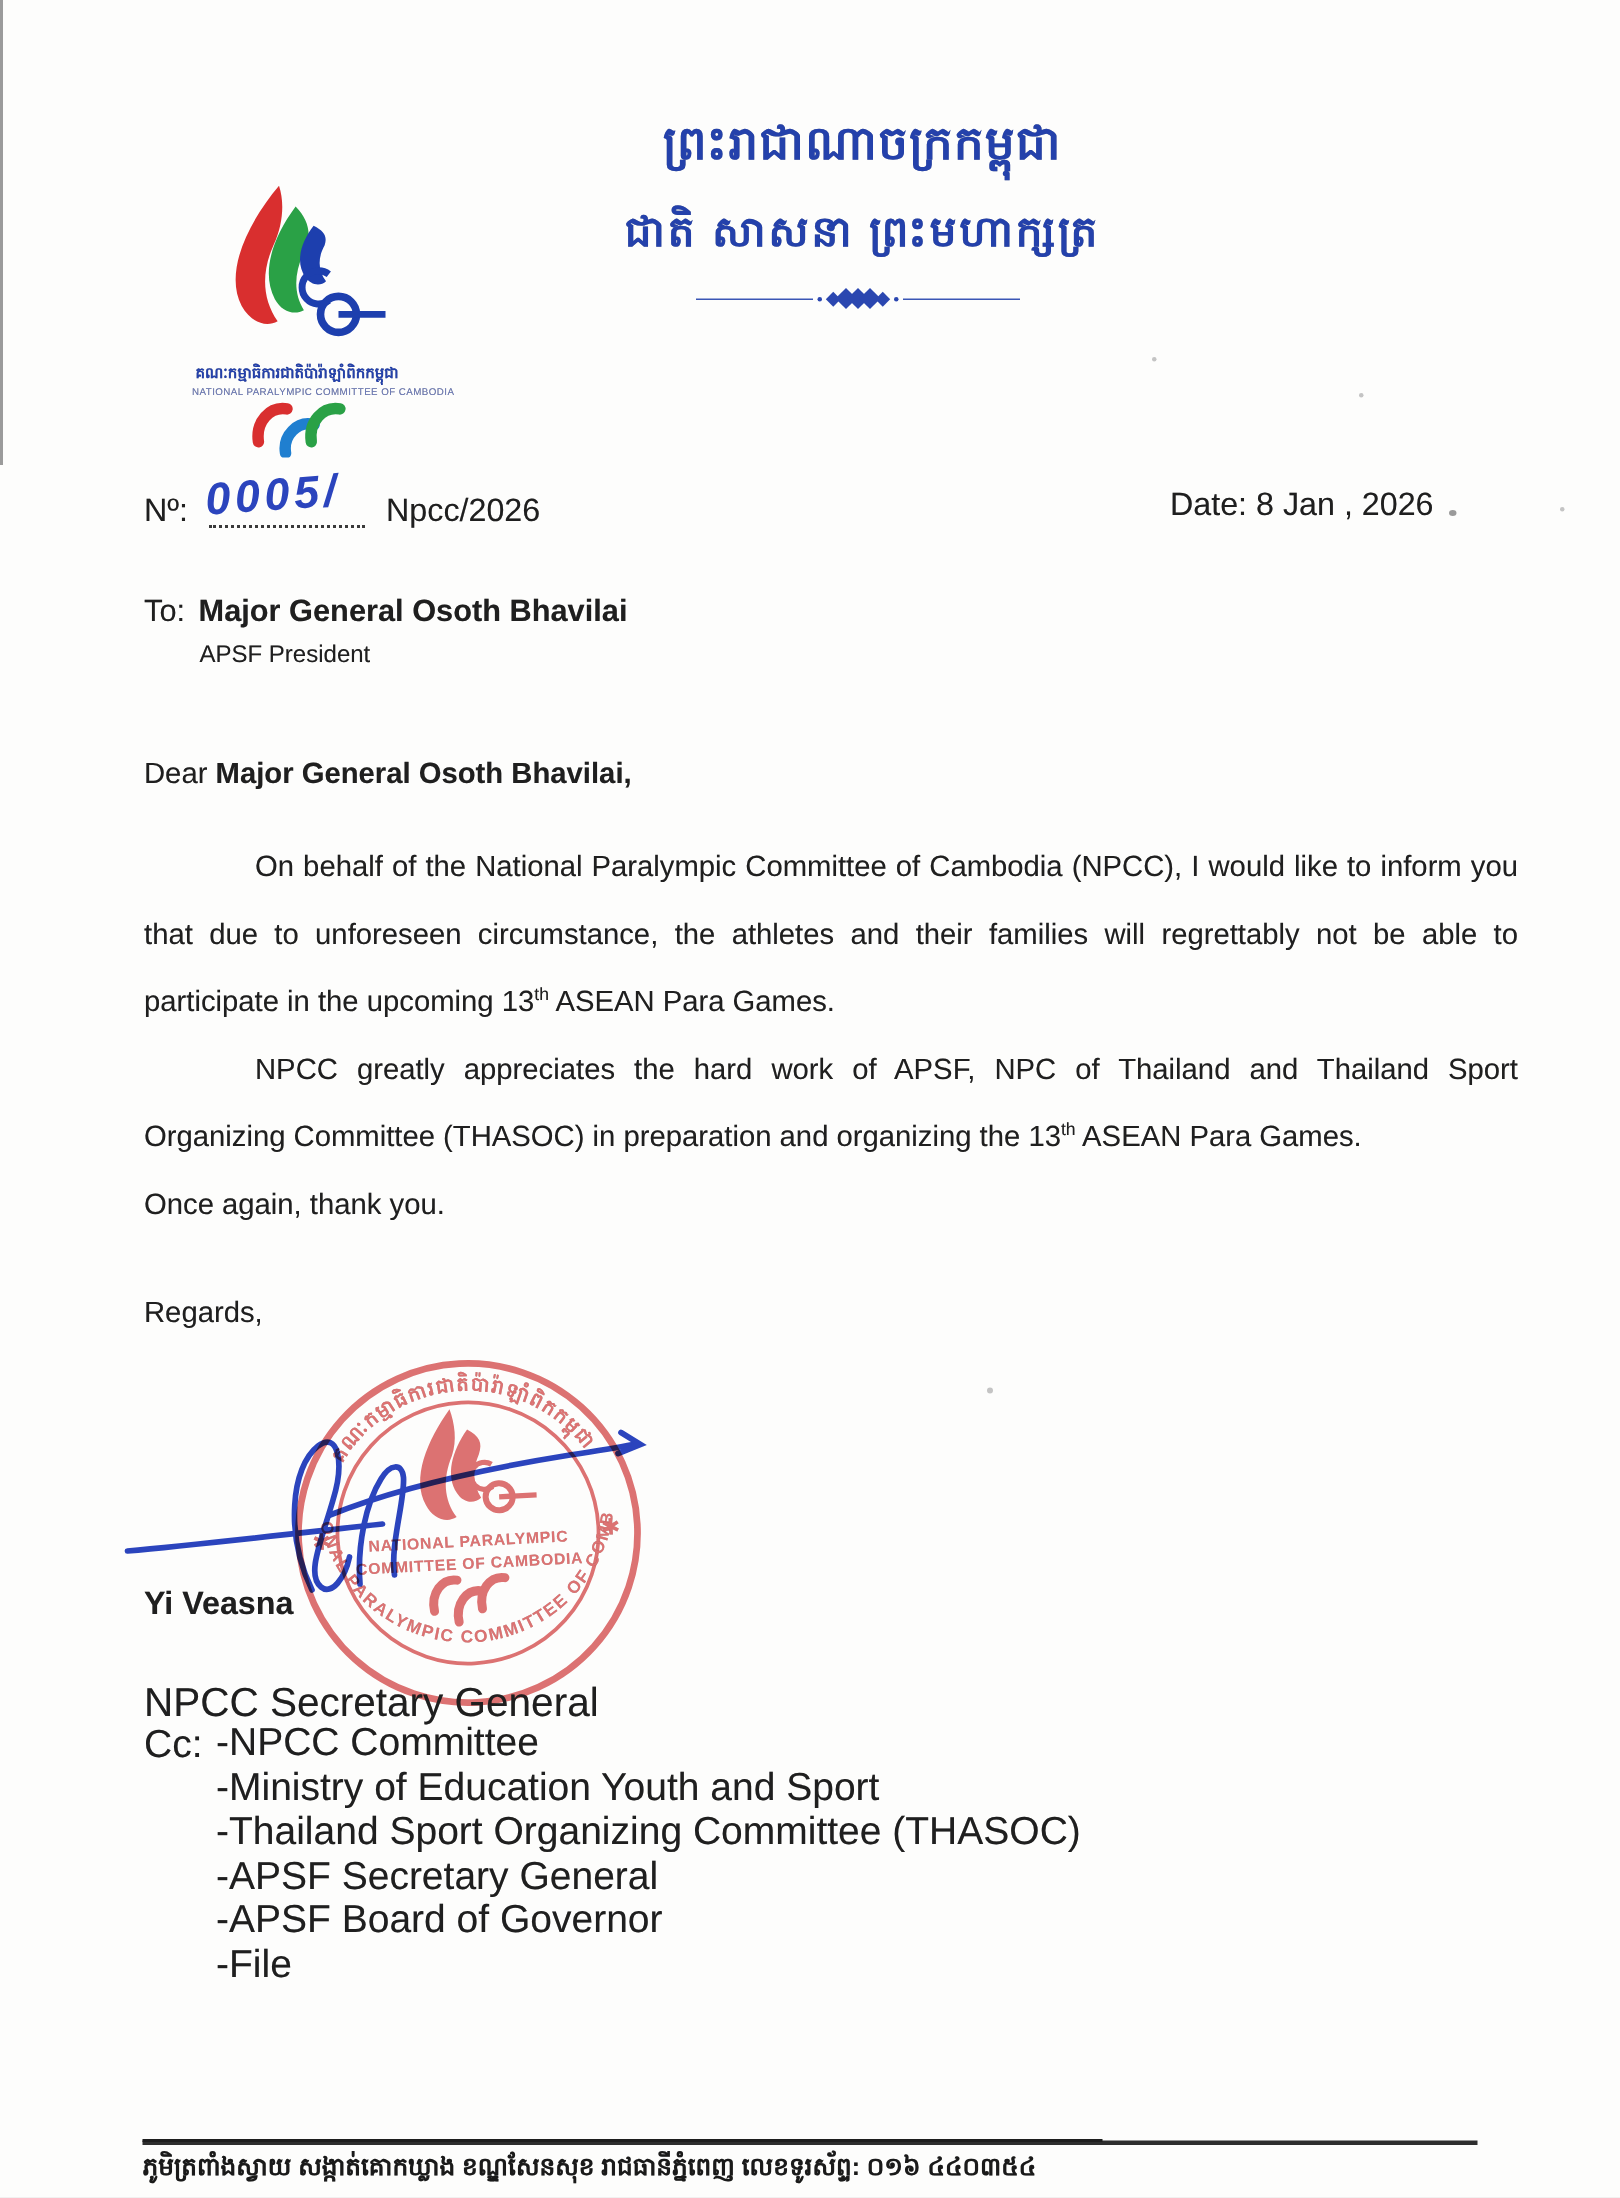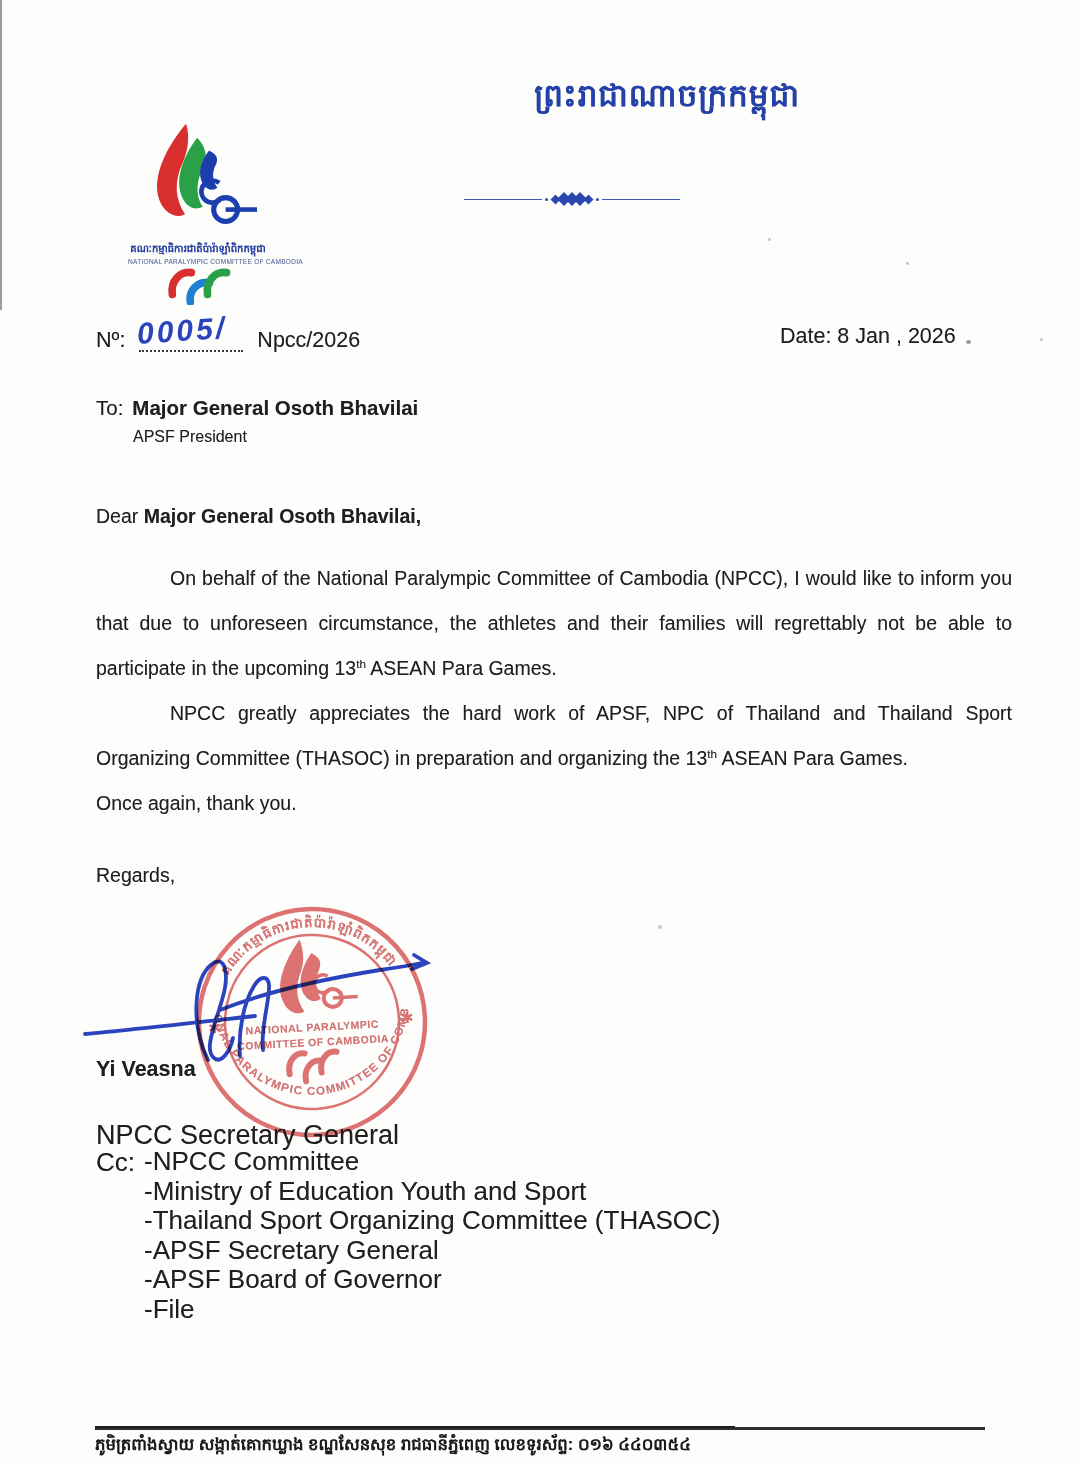--- a/index.html
+++ b/index.html
@@ -11,21 +11,21 @@
     background:#fdfdfc;
     font-family:"Liberation Sans","DejaVu Sans",sans-serif;
     color:#1f1f1f;
     overflow:hidden;
     text-shadow:0 0 .4px rgba(0,0,0,.35);
   }
   
   .edge-line { position:absolute; left:0; top:0; width:2px; height:310px; background:#4a4a4a; opacity:.55; }
   .speck { position:absolute; border-radius:50%; background:#c4c4c4; }
   
-  .motto1 { position:absolute; left:350px; top:76px; width:450px; text-align:right;
+  .motto1 { position:absolute; left:350px; top:76px; width:450px; text-align:center;
             font-size:31px; font-weight:bold; color:#2441ab; letter-spacing:1px; }
   .motto2 { position:absolute; left:330px; top:137px; width:490px; text-align:center;
             font-size:28px; font-weight:bold; color:#2441ab; letter-spacing:2px; }
   .divider { position:absolute; left:452px; top:192px; width:240px; height:14px;
              display:flex; align-items:center; justify-content:center; }
   .divider .dl { width:78px; height:1px; background:#3a56b5; }
   .divider .dot { width:3px; height:3px; background:#2b47b0; border-radius:50%; margin:0 3px; }
   .divider .dia { width:7px; height:7px; background:#2b47b0; transform:rotate(45deg); margin:0 1px; }
   .divider .dia.big { width:10px; height:10px; margin:0 -1px; }
   
@@ -75,20 +75,21 @@
 <div class="page">
 
   <div class="edge-line"></div>
   <div class="speck" style="left:768px;top:238px;width:3px;height:3px;"></div>
   <div class="speck" style="left:906px;top:262px;width:3px;height:3px;"></div>
   <div class="speck" style="left:966px;top:340px;width:5px;height:4px;background:#9a9a9a;"></div>
   <div class="speck" style="left:658px;top:925px;width:4px;height:4px;"></div>
   <div class="speck" style="left:1040px;top:338px;width:3px;height:3px;"></div>
 
   <div class="motto1">ព្រះរាជាណាចក្រកម្ពុជា</div>
+  <div class="motto2">ជាតិ សាសនា ព្រះមហាក្សត្រ</div>
   <div class="divider">
     <span class="dl"></span>
     <span class="dot"></span>
     <span class="dia"></span>
     <span class="dia big"></span>
     <span class="dia big"></span>
     <span class="dia big"></span>
     <span class="dia"></span>
     <span class="dot"></span>
     <span class="dl"></span>

